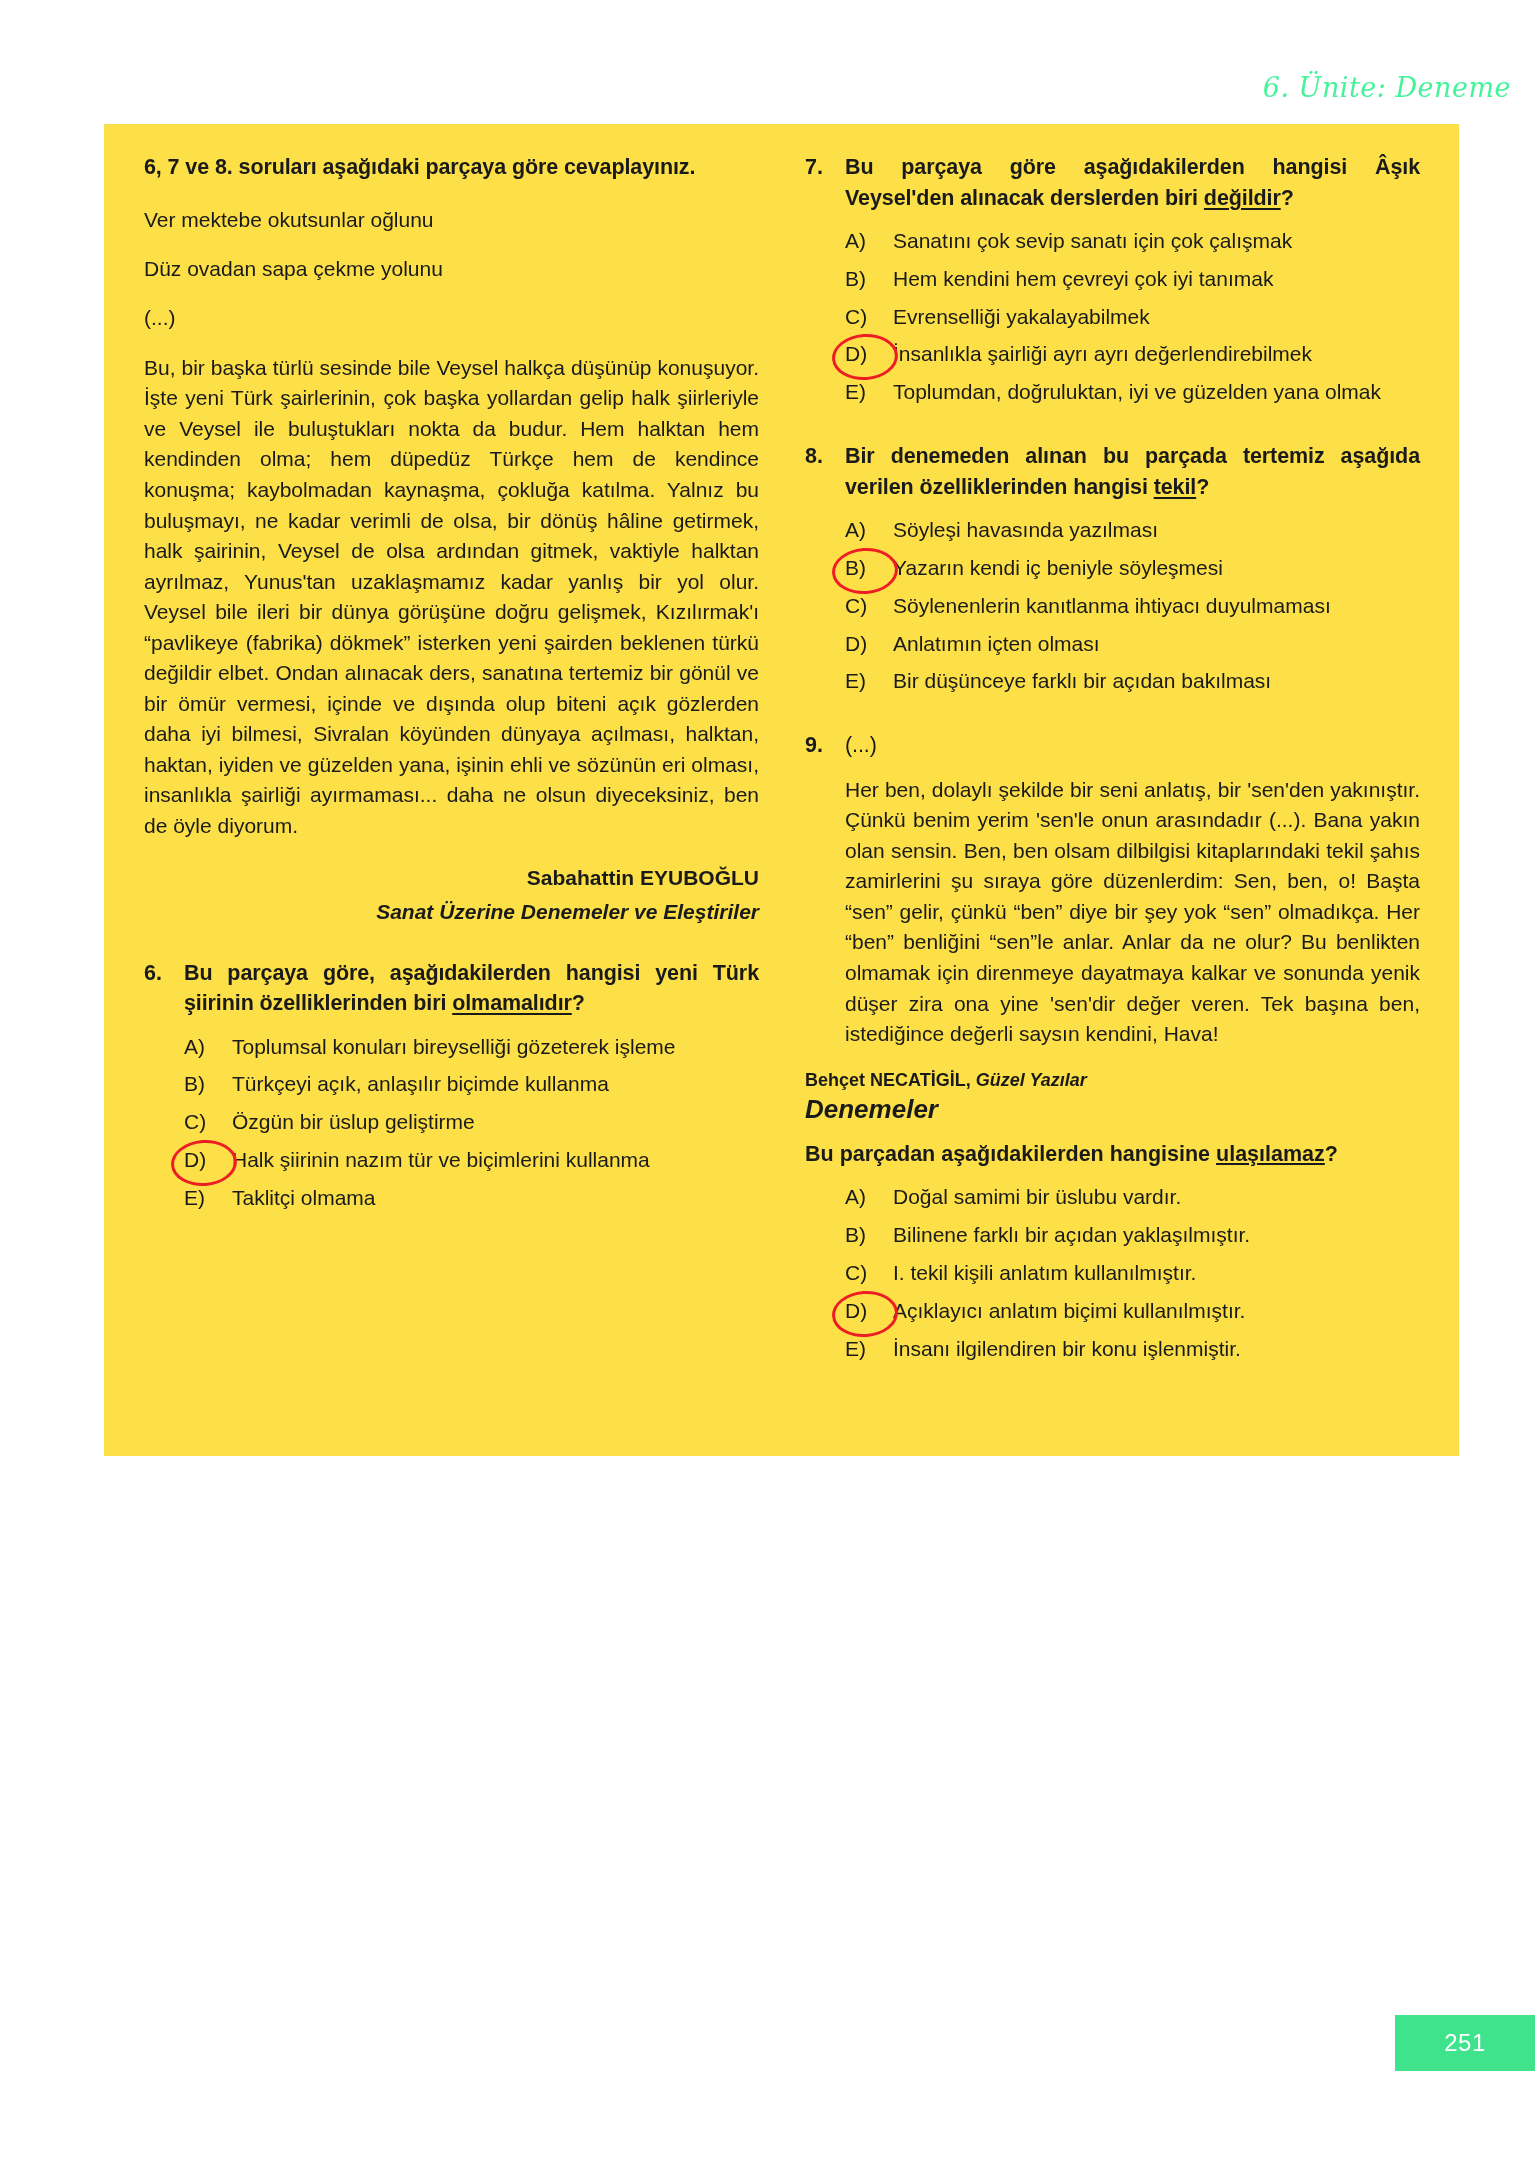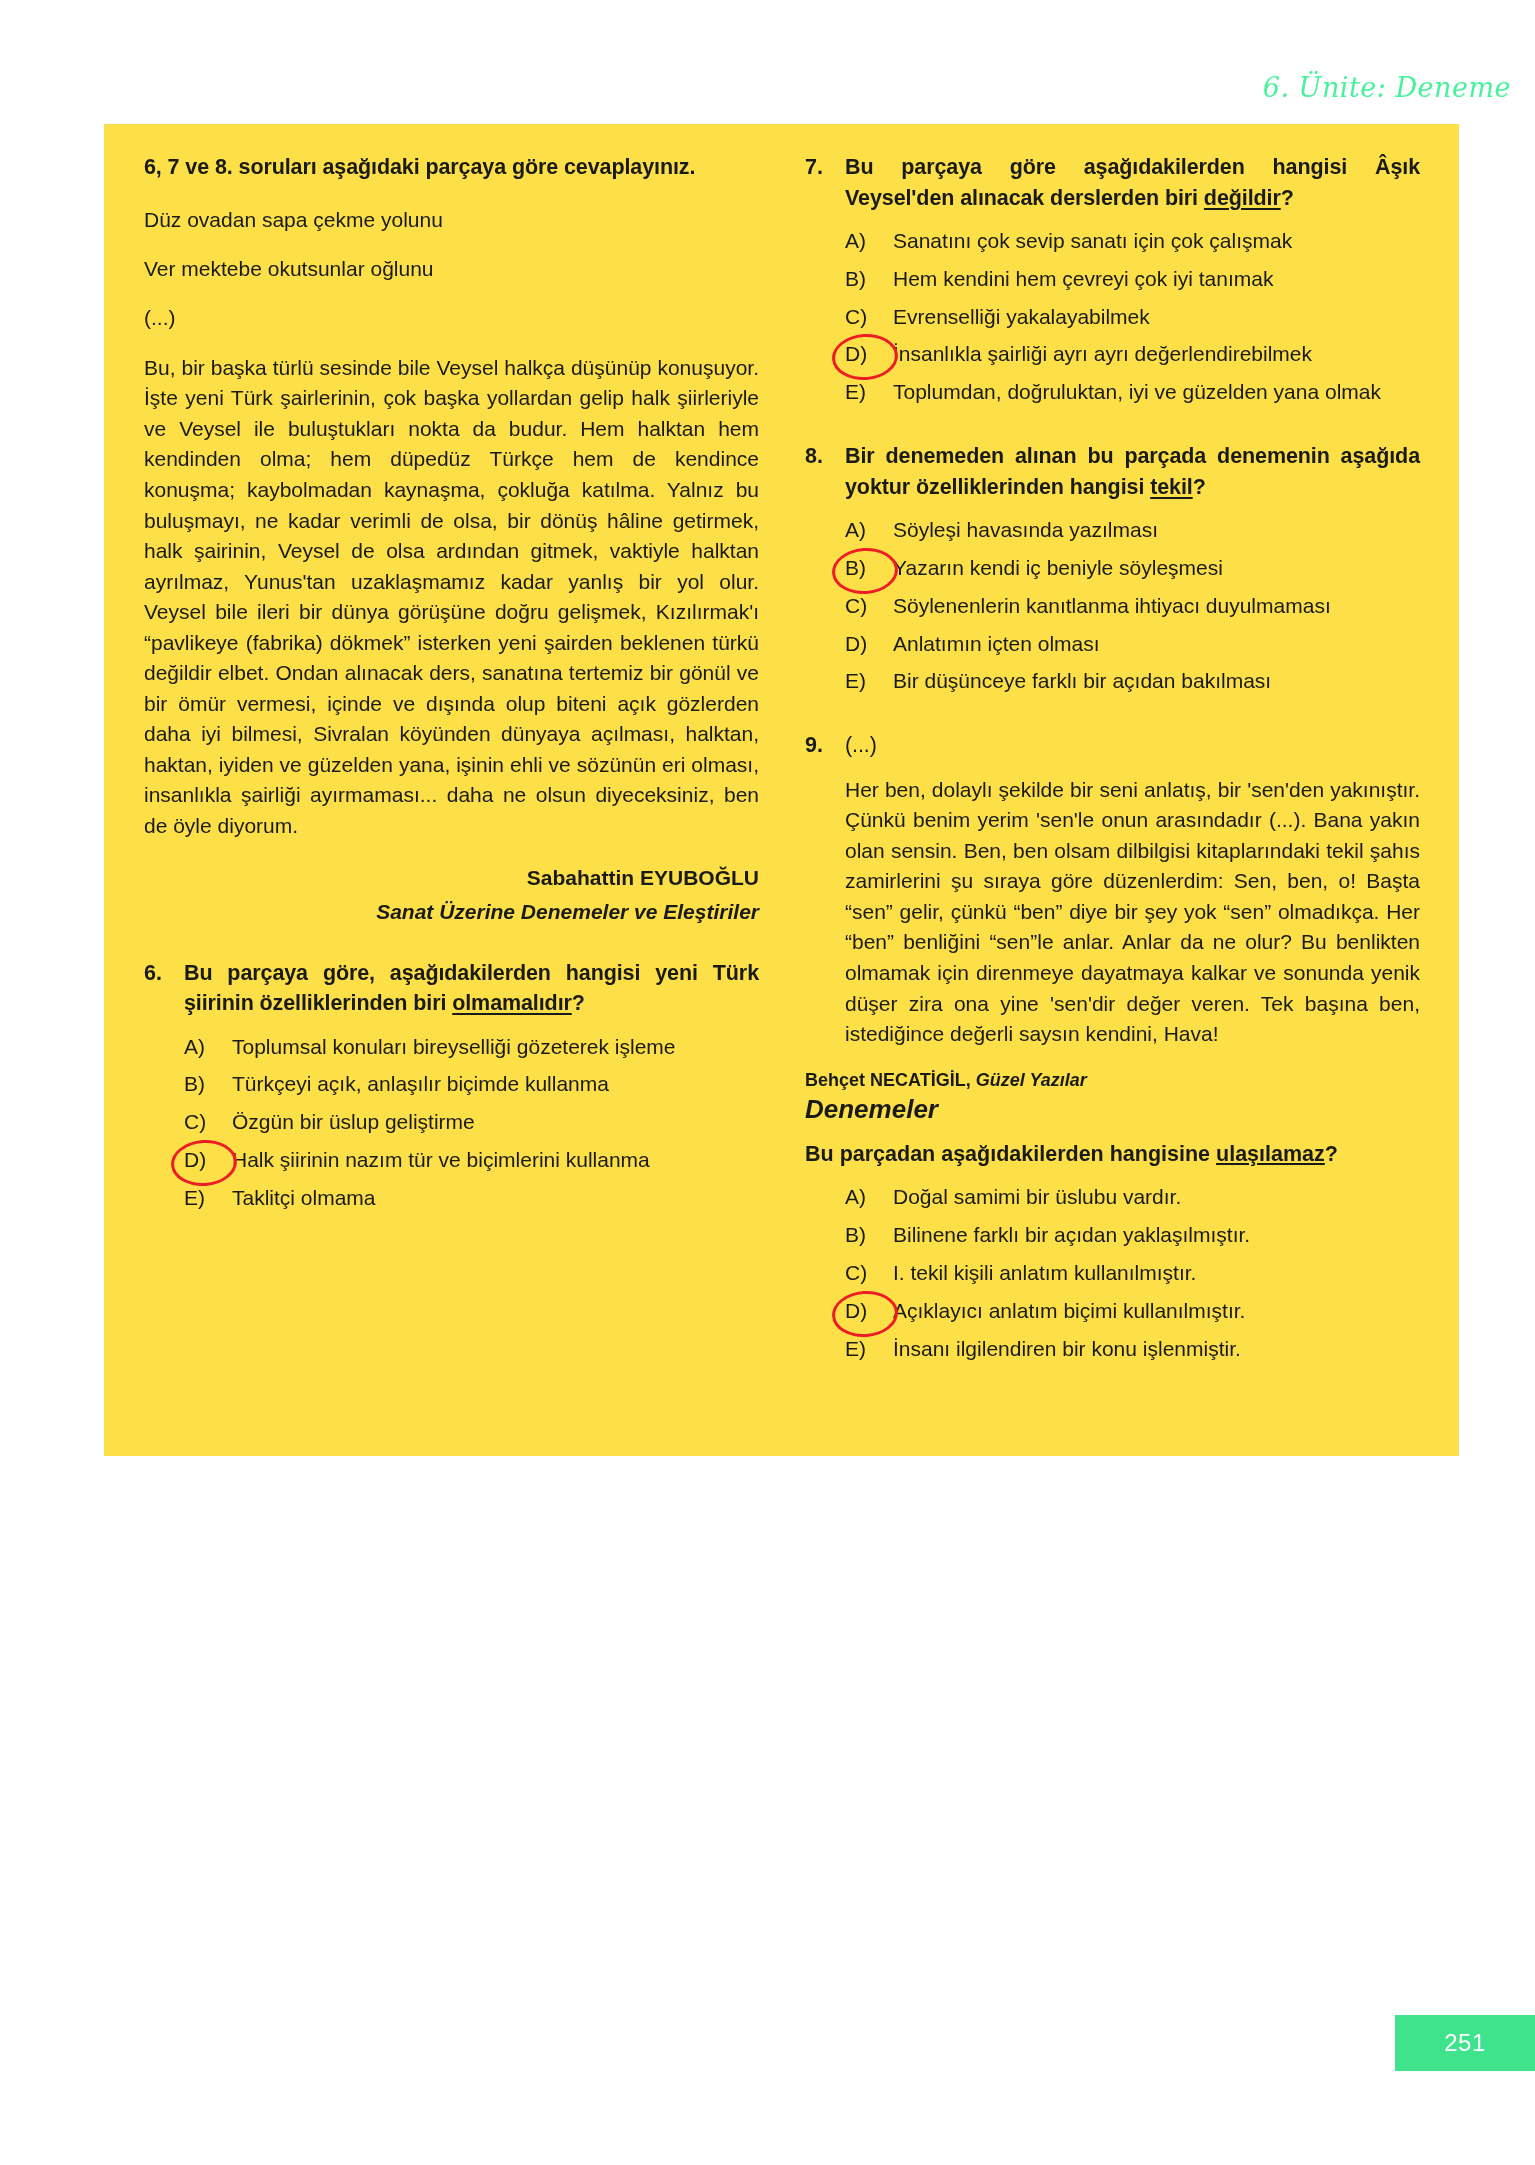--- a/index.html
+++ b/index.html
@@ -211,22 +211,22 @@
 
 <div class="running-header">6. Ünite: Deneme</div>
 
 <div class="page-panel">
   <div class="columns">
 
     <div class="col">
 
       <p class="instruction">6, 7 ve 8. soruları aşağıdaki parçaya göre cevaplayınız.</p>
 
+      <p class="verse">Ver mektebe okutsunlar oğlunu</p>
       <p class="verse">Düz ovadan sapa çekme yolunu</p>
-      <p class="verse">Ver mektebe okutsunlar oğlunu</p>
       <p class="verse">(...)</p>
 
       <p class="passage">Bu, bir başka türlü sesinde bile Veysel halkça düşünüp konuşuyor. İşte yeni Türk şairlerinin, çok başka yollardan gelip halk şiirleriyle ve Veysel ile buluştukları nokta da budur. Hem halktan hem kendinden olma; hem düpedüz Türkçe hem de kendince konuşma; kaybolmadan kaynaşma, çokluğa katılma. Yalnız bu buluşmayı, ne kadar verimli de olsa, bir dönüş hâline getirmek, halk şairinin, Veysel de olsa ardından gitmek, vaktiyle halktan ayrılmaz, Yunus'tan uzaklaşmamız kadar yanlış bir yol olur. Veysel bile ileri bir dünya görüşüne doğru gelişmek, Kızılırmak'ı “pavlikeye (fabrika) dökmek” isterken yeni şairden beklenen türkü değildir elbet. Ondan alınacak ders, sanatına tertemiz bir gönül ve bir ömür vermesi, içinde ve dışında olup biteni açık gözlerden daha iyi bilmesi, Sivralan köyünden dünyaya açılması, halktan, haktan, iyiden ve güzelden yana, işinin ehli ve sözünün eri olması, insanlıkla şairliği ayırmaması... daha ne olsun diyeceksiniz, ben de öyle diyorum.</p>
 
       <p class="attrib-author">Sabahattin EYUBOĞLU</p>
       <p class="attrib-source">Sanat Üzerine Denemeler ve Eleştiriler</p>
 
       <div class="question">
         <div class="q-head">
           <div class="q-num">6.</div>
@@ -303,21 +303,21 @@
             <div class="opt-letter"><span>E)</span></div>
             <div class="opt-text">Toplumdan, doğruluktan, iyi ve güzelden yana olmak</div>
           </div>
 
         </div>
       </div>
 
       <div class="question">
         <div class="q-head">
           <div class="q-num">8.</div>
-          <div class="q-stem"><span>Bir denemeden alınan bu parçada denemenin aşağıda yoktur özelliklerinden hangisi </span><u>tekil</u><span>?</span></div>
+          <div class="q-stem"><span>Bir denemeden alınan bu parçada tertemiz aşağıda verilen özelliklerinden hangisi </span><u>tekil</u><span>?</span></div>
         </div>
         <div class="options">
 
           <div class="option">
             <div class="opt-letter"><span>A)</span></div>
             <div class="opt-text nojust">Söyleşi havasında yazılması</div>
           </div>
 
           <div class="option">
             <div class="opt-letter">

